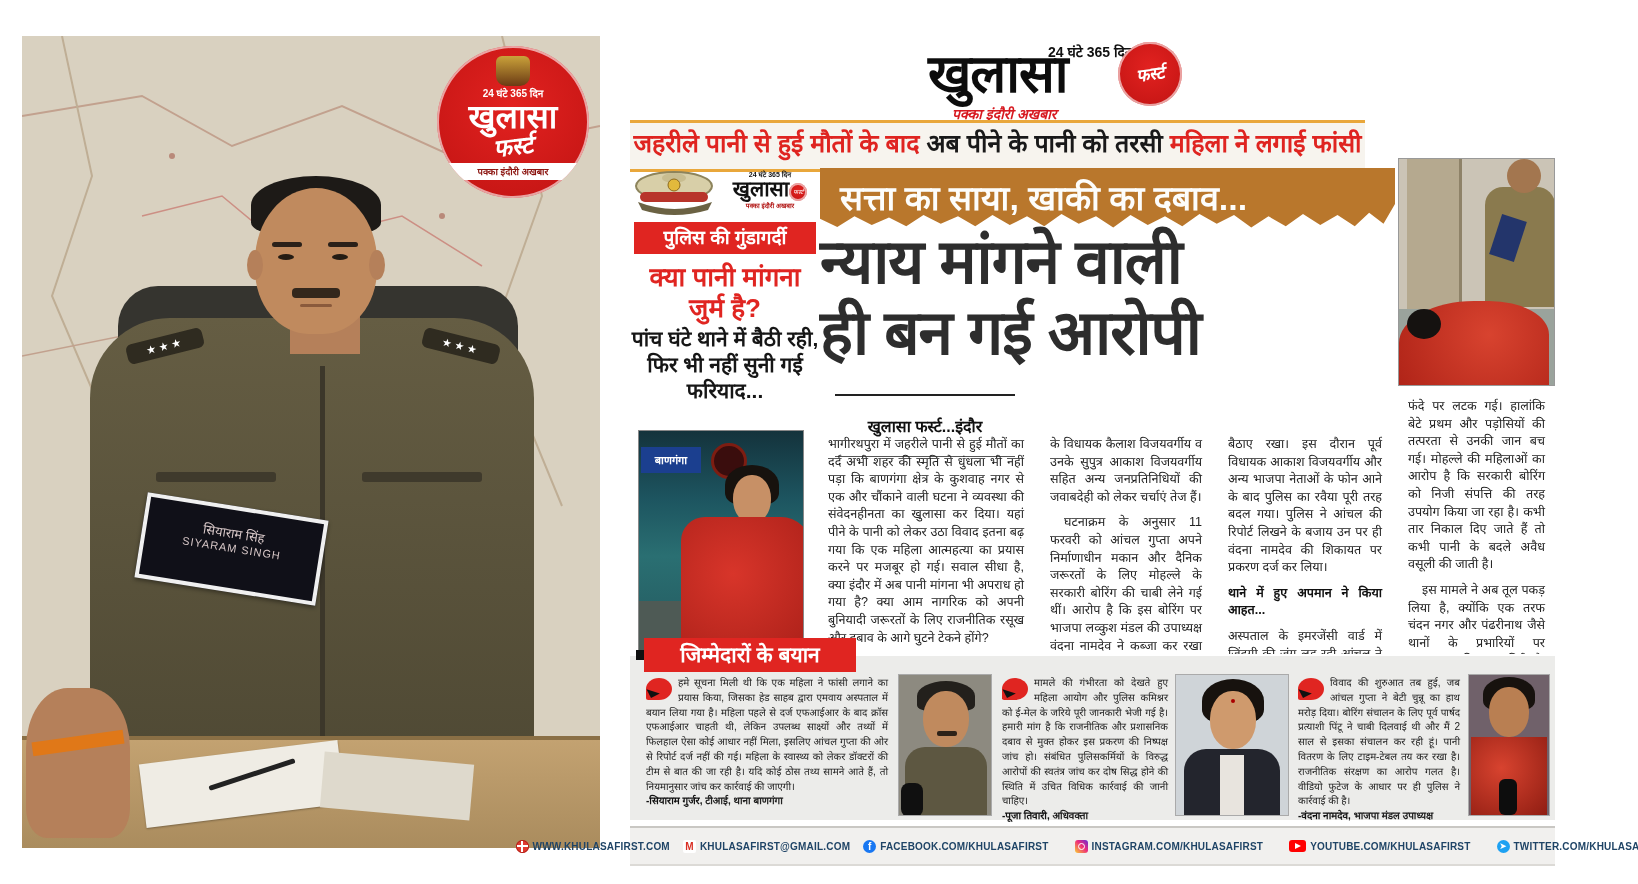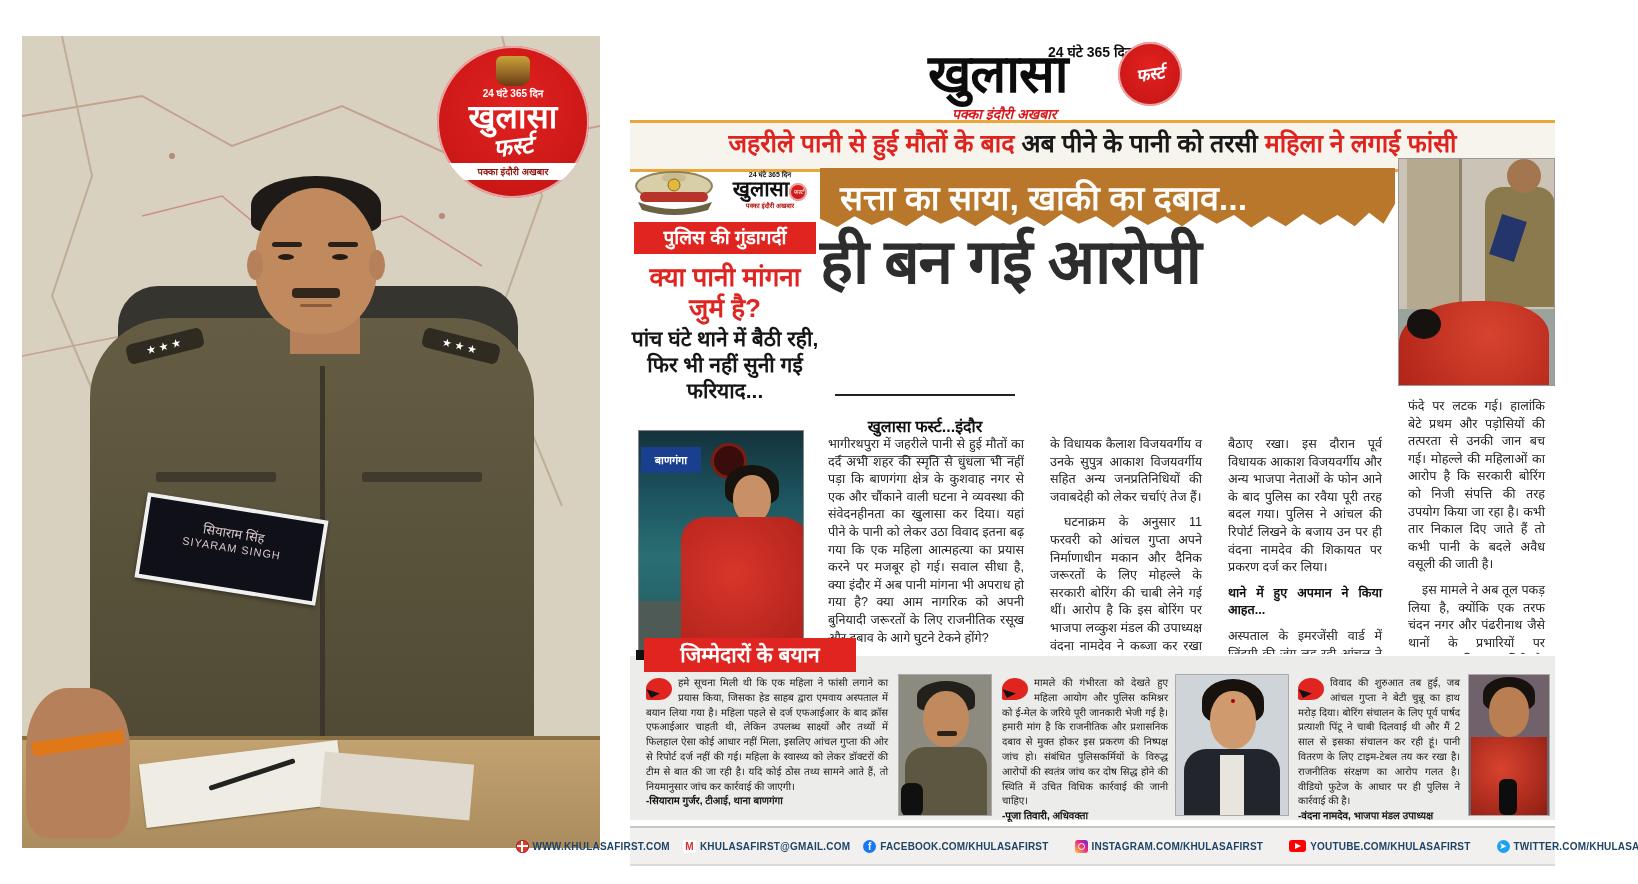--- a/index.html
+++ b/index.html
@@ -46,21 +46,21 @@
   #paper{left:630px;top:20px;width:925px;height:846px;background:#fff;}
 
   
   .mast-title{left:298px;top:26px;font-size:53px;font-weight:900;color:#0c0c0c;letter-spacing:-1px;line-height:56px;}
   .mast-tag-top{left:418px;top:22px;font-size:14px;font-weight:bold;color:#111;}
   .mast-tag-bot{left:322px;top:84px;font-size:14px;font-weight:bold;font-style:italic;color:#d71920;}
   #mast-badge{left:488px;top:22px;width:64px;height:64px;}
   #mast-badge .b-in{font-size:17px;font-weight:bold;font-style:italic;transform:rotate(-8deg);margin-top:20px;}
 
   
-  #strip{left:0px;top:100px;width:925px;height:46px;background:#f7f4ee;border-top:3px solid #e9a73b;border-bottom:3px solid #e9a73b;text-align:center;line-height:40px;font-size:25px;font-weight:900;}
+  #strip{left:0px;top:100px;width:735px;height:46px;background:#f7f4ee;border-top:3px solid #e9a73b;border-bottom:3px solid #e9a73b;text-align:center;line-height:40px;font-size:25px;font-weight:900;}
   #strip .red{color:#df2420;}
   #strip .blk{color:#191919;}
 
   
   .capbox{left:4px;top:148px;width:180px;height:52px;}
   .mini-logo{position:absolute;left:88px;top:2px;width:96px;text-align:center;color:#111;}
   .mini-logo .m-top{font-size:7px;font-weight:bold;}
   .mini-logo .m-title{font-size:21px;font-weight:900;line-height:20px;display:inline-block;}
   .mini-badge{display:inline-block;width:18px;height:18px;font-size:6px;line-height:18px;vertical-align:middle;font-style:italic;}
   .mini-logo .m-bot{font-size:6.5px;color:#b01210;font-weight:bold;}
@@ -241,20 +241,21 @@
       <div class="sign">बाणगंगा</div>
       <div class="disc"></div>
       <div class="w-hair"></div>
       <div class="w-face"></div>
       <div class="road"></div>
       <div class="w-saree"></div>
     </div>
 
     <div id="kicker" class="abs">सत्ता का साया, खाकी का दबाव...</div>
     <div id="headline" class="abs">
+      <div>न्याय मांगने वाली</div>
       <div>ही बन गई आरोपी</div>
     </div>
 
     <div id="photo-hosp" class="abs">
       <div class="door"></div>
       <div class="cop"></div>
       <div class="cop-head"></div>
       <div class="pad"></div>
       <div class="bed"></div>
       <div class="pat"></div>

